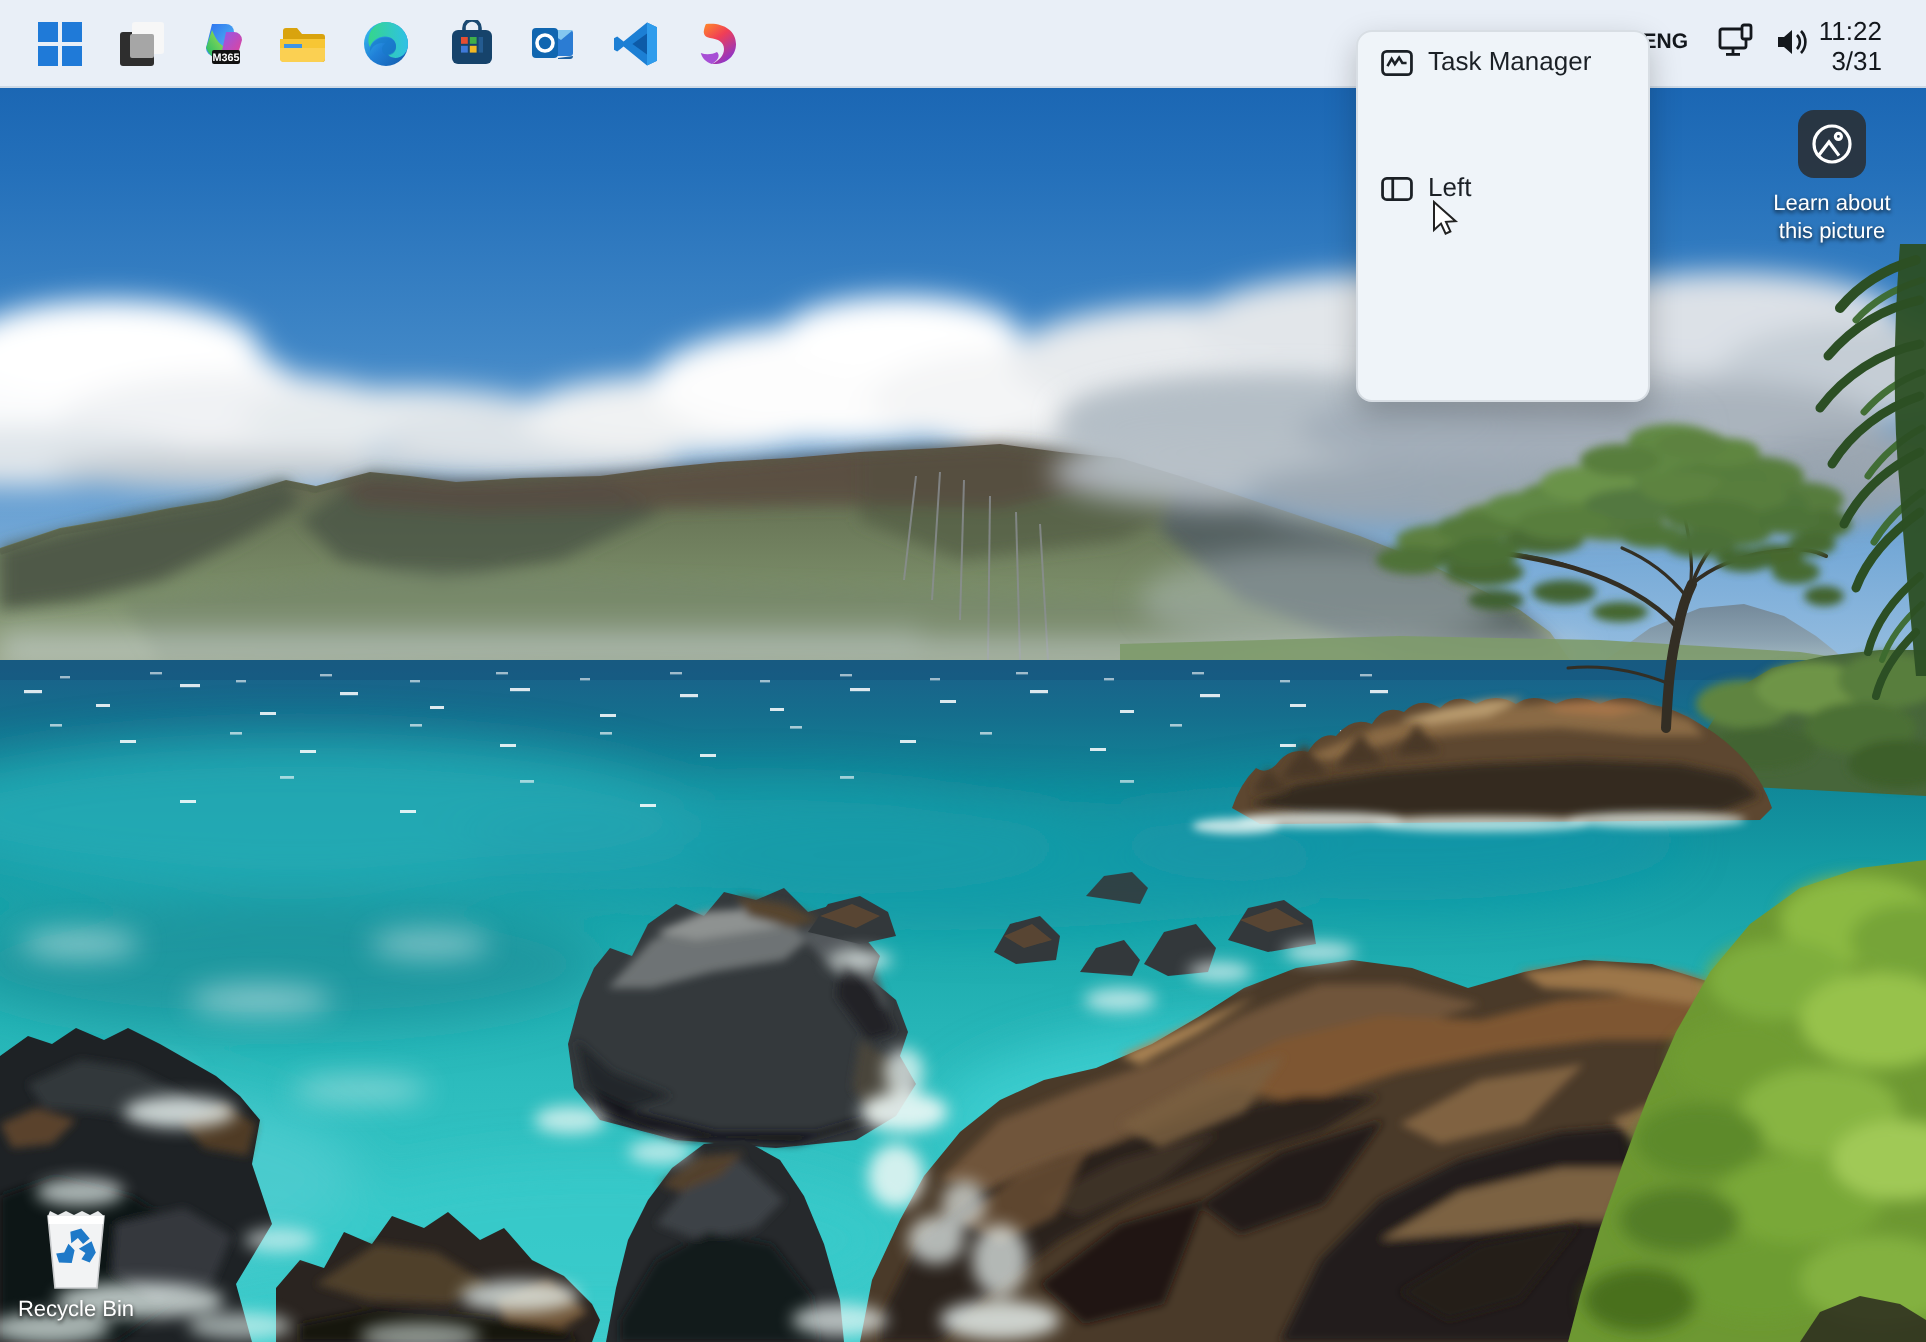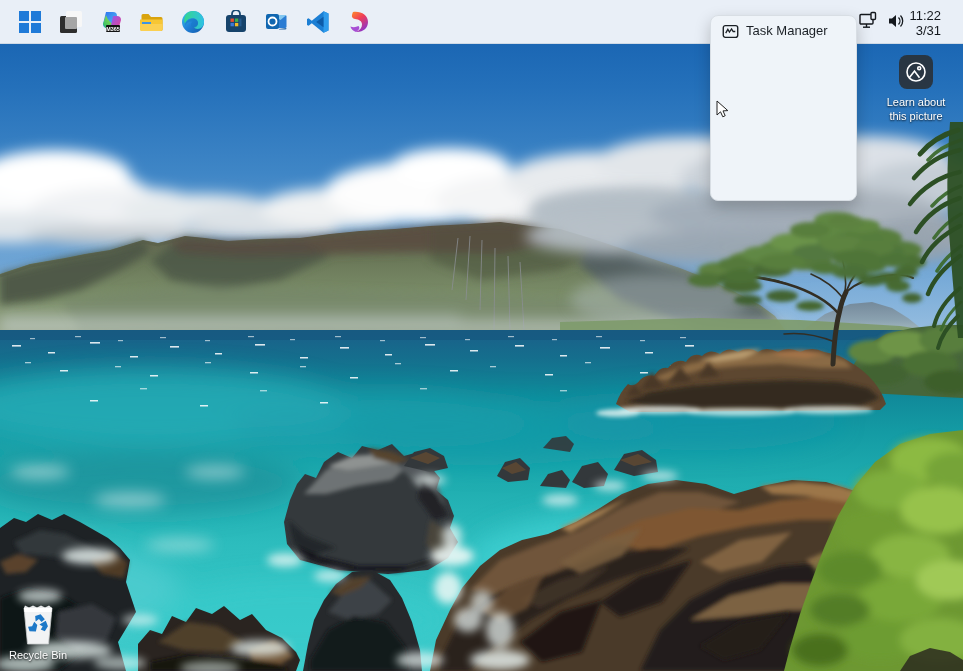--- a/index.html
+++ b/index.html
@@ -5,21 +5,21 @@
   html,body{margin:0;padding:0;width:963px;height:671px;overflow:hidden;
     font-family:"Liberation Sans",sans-serif;}
   #stage{position:relative;width:963px;height:671px;overflow:hidden;background:#1a66b4;}
   #wall{position:absolute;left:0;top:0;width:963px;height:671px;}
   
   #taskbar{position:absolute;left:0;top:0;width:963px;height:43px;
     background:#e9eff7;border-bottom:1px solid #cfdae6;}
   .tbicon{position:absolute;top:10px;width:24px;height:24px;}
   #tray{position:absolute;right:8px;top:0;height:43px;color:#14181d;}
   
-  #menu{position:absolute;left:710px;top:15px;width:145px;height:184px;
+  #menu{position:absolute;left:678px;top:15px;width:145px;height:184px;
     background:#eff4f9;border:1px solid #d8dee4;border-radius:8px;
     box-shadow:0 6px 16px rgba(0,0,0,.22);}
   .mi{position:absolute;left:0;width:100%;height:30px;}
   .mi svg{position:absolute;left:11px;top:5.5px;}
   .mi span{position:absolute;left:35px;top:6px;font-size:13px;color:#1b2026;}
   
   .dico{position:absolute;text-align:center;color:#fff;font-size:11px;
     text-shadow:0 1px 2px rgba(0,0,0,.85);}
 </style>
 </head>
@@ -574,20 +574,27 @@
   </div>
 
   <div id="menu">
     <div class="mi" style="top:1px">
       <svg width="17" height="17" viewBox="0 0 16 16" fill="none" stroke="#1b2026" stroke-width="1.3">
         <rect x="1.2" y="2.5" width="13.6" height="11" rx="2"></rect>
         <path d="M3.5,9.5 L5.5,6 L7,8.5 L9,5.5 L10.5,8 L12.5,8" stroke-width="1.2"></path>
       </svg>
       <span>Task Manager</span>
     </div>
+    <div class="mi" style="top:64px">
+      <svg width="17" height="17" viewBox="0 0 16 16" fill="none" stroke="#1b2026" stroke-width="1.3">
+        <rect x="1.2" y="3" width="13.6" height="10" rx="2"></rect>
+        <line x1="6" y1="3" x2="6" y2="13"></line>
+      </svg>
+      <span>Left</span>
+    </div>
   </div>
 
   <svg style="position:absolute;left:716px;top:100px" width="14" height="20" viewBox="0 0 14 20">
     <path d="M1,1 L1,15 L4.5,11.8 L6.8,16.8 L9.2,15.7 L7,10.9 L11.8,10.6 Z" fill="#ffffff" stroke="#222222" stroke-width="1"></path>
   </svg>
 
   <div class="dico" style="left:0px;top:604px;width:76px;">
     <svg style="margin:0 auto;display:block" width="34" height="42" viewBox="0 0 34 42">
       <path d="M3,4 L31,4 L27.5,40 L6.5,40 Z" fill="#f2f3f4" stroke="#c9cbcd" stroke-width="0.8"></path>
       <path d="M3,4 L31,4 L30.6,8 L3.4,8 Z" fill="#ffffff"></path>

